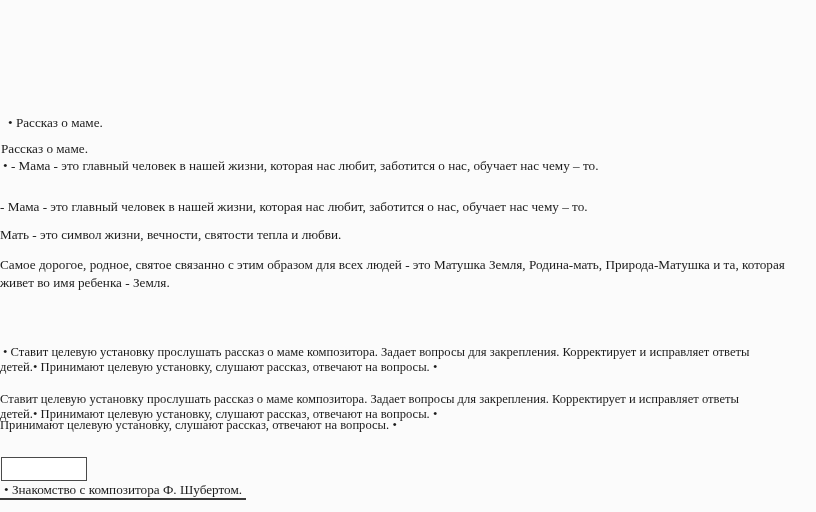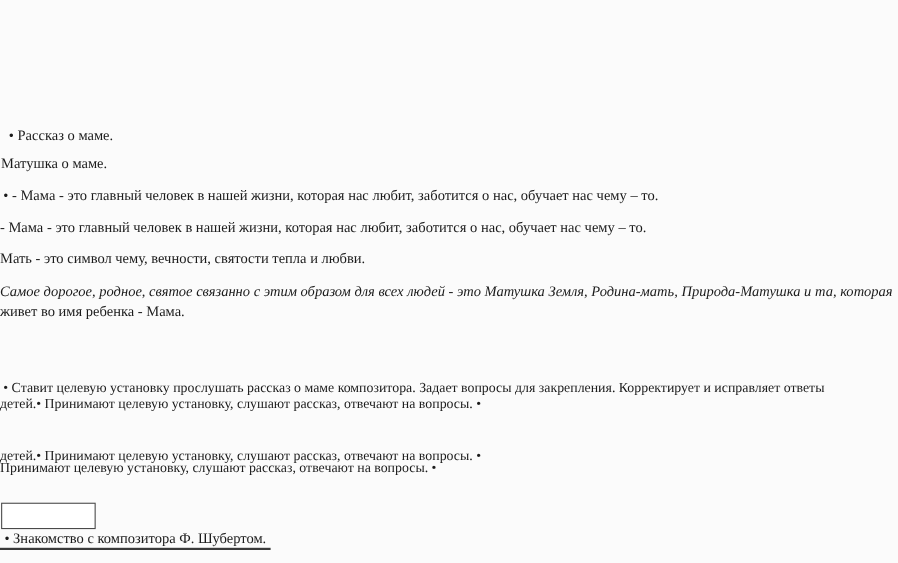--- a/index.html
+++ b/index.html
@@ -20,24 +20,24 @@
   .line {
     position: absolute;
     white-space: pre;
     line-height: 1.2;
   }
   .fs-lg { font-size: 13.2px; }
   .fs-sm { font-size: 12.6px; margin-top: 12px; }
 
   .l1  { left: 8px;  top: 115px; }
   .l2  { left: 1px;  top: 141px; }
-  .l3  { left: 3px;  top: 170px; }
+  .l3  { left: 3px;  top: 158px; }
   .l4  { left: 0px;  top: 199px; }
   .l5  { left: 0px;  top: 227px; }
-  .l6a { left: 0px;  top: 257px; font-style: italic; }
+  .l6a { left: 0px;  top: 257px; }
   .l6b { left: 0px;  top: 275px; }
   .l7a { left: 3px;  top: 333px; }
   .l7b { left: 0px;  top: 348px; }
   .l8a { left: 0px;  top: 380px; }
   .l8b { left: 0px;  top: 395px; }
   .l9  { left: 0px;  top: 406px; }
   .l10 { left: 4px;  top: 482px; }
 
   .empty-box {
     position: absolute;
@@ -56,29 +56,30 @@
     height: 2px;
     background: #3a3a3a;
   }
 </style>
 </head>
 <body>
 
 <div class="page">
 
   <div class="line fs-lg l1">• Рассказ о маме.</div>
-  <div class="line fs-lg l2">Матушка о маме.</div>
+  <div class="line fs-lg l2">Рассказ о маме.</div>
   <div class="line fs-lg l3">• - Мама - это главный человек в нашей жизни, которая нас любит, заботится о нас, обучает нас чему – то.</div>
   <div class="line fs-lg l4">- Мама - это главный человек в нашей жизни, которая нас любит, заботится о нас, обучает нас чему – то.</div>
-  <div class="line fs-lg l5">Мать - это символ чему, вечности, святости тепла и любви.</div>
+  <div class="line fs-lg l5">Мать - это символ жизни, вечности, святости тепла и любви.</div>
   <div class="line fs-lg l6a">Самое дорогое, родное, святое связанно с этим образом для всех людей - это Матушка Земля, Родина-мать, Природа-Матушка и та, которая</div>
-  <div class="line fs-lg l6b">живет во имя ребенка - Мама.</div>
+  <div class="line fs-lg l6b">живет во имя ребенка - Земля.</div>
 
   <div class="line fs-sm l7a">• Ставит целевую установку прослушать рассказ о маме композитора. Задает вопросы для закрепления. Корректирует и исправляет ответы</div>
   <div class="line fs-sm l7b">детей.• Принимают целевую установку, слушают рассказ, отвечают на вопросы. •</div>
+  <div class="line fs-sm l8a">Ставит целевую установку прослушать рассказ о маме композитора. Задает вопросы для закрепления. Корректирует и исправляет ответы</div>
   <div class="line fs-sm l8b">детей.• Принимают целевую установку, слушают рассказ, отвечают на вопросы. •</div>
   <div class="line fs-sm l9">Принимают целевую установку, слушают рассказ, отвечают на вопросы. •</div>
 
   <div class="empty-box"></div>
 
   <div class="line fs-lg l10">• Знакомство с композитора Ф. Шубертом.</div>
 
   <div class="bottom-rule"></div>
 
 </div>

